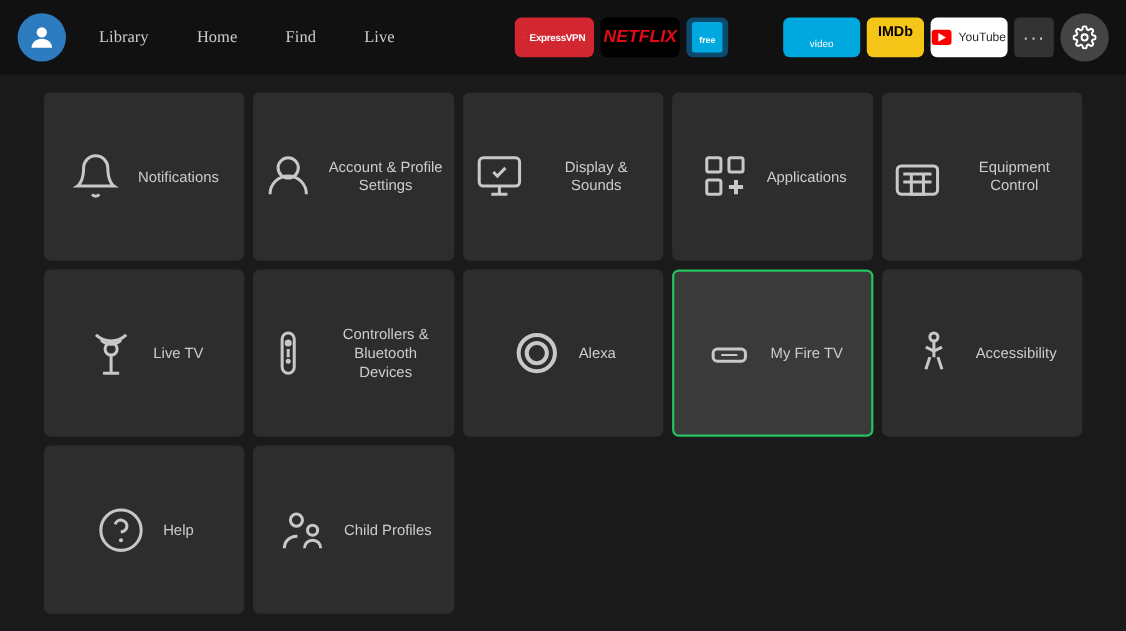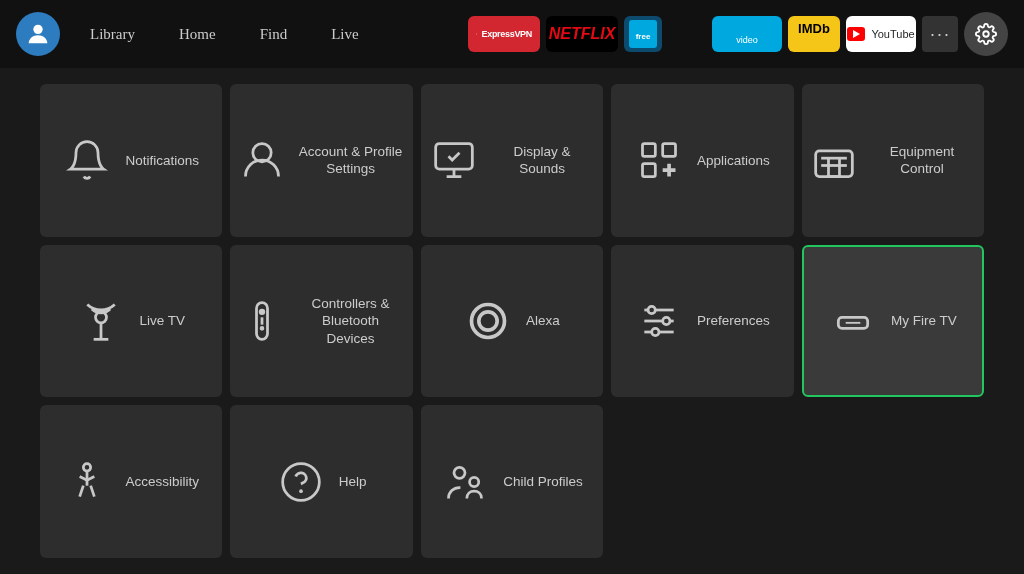--- a/index.html
+++ b/index.html
@@ -317,33 +317,20 @@
   <div class="settings-tile">
     <div class="tile-icon">
       <svg viewBox="0 0 24 24">
         <circle cx="12" cy="12" r="9" stroke-width="2"></circle>
         <circle cx="12" cy="12" r="5" stroke-width="2"></circle>
       </svg>
     </div>
     <span class="tile-label">Alexa</span>
   </div>
 
-  <div class="settings-tile">
-    <div class="tile-icon">
-      <svg viewBox="0 0 24 24">
-        <line x1="4" y1="6" x2="20" y2="6"></line>
-        <line x1="4" y1="12" x2="20" y2="12"></line>
-        <line x1="4" y1="18" x2="20" y2="18"></line>
-        <circle cx="8" cy="6" r="2" fill="#2d2d2d" stroke="#c8c8c8"></circle>
-        <circle cx="16" cy="12" r="2" fill="#2d2d2d" stroke="#c8c8c8"></circle>
-        <circle cx="10" cy="18" r="2" fill="#2d2d2d" stroke="#c8c8c8"></circle>
-      </svg>
-    </div>
-    <span class="tile-label">Preferences</span>
-  </div>
 
   <div class="settings-tile selected">
     <div class="tile-icon">
       <svg viewBox="0 0 24 24">
         <rect x="4" y="10" width="16" height="6" rx="2" stroke-width="1.5"></rect>
         <line x1="8" y1="13" x2="16" y2="13" stroke-width="1"></line>
       </svg>
     </div>
     <span class="tile-label">My Fire TV</span>
   </div>

